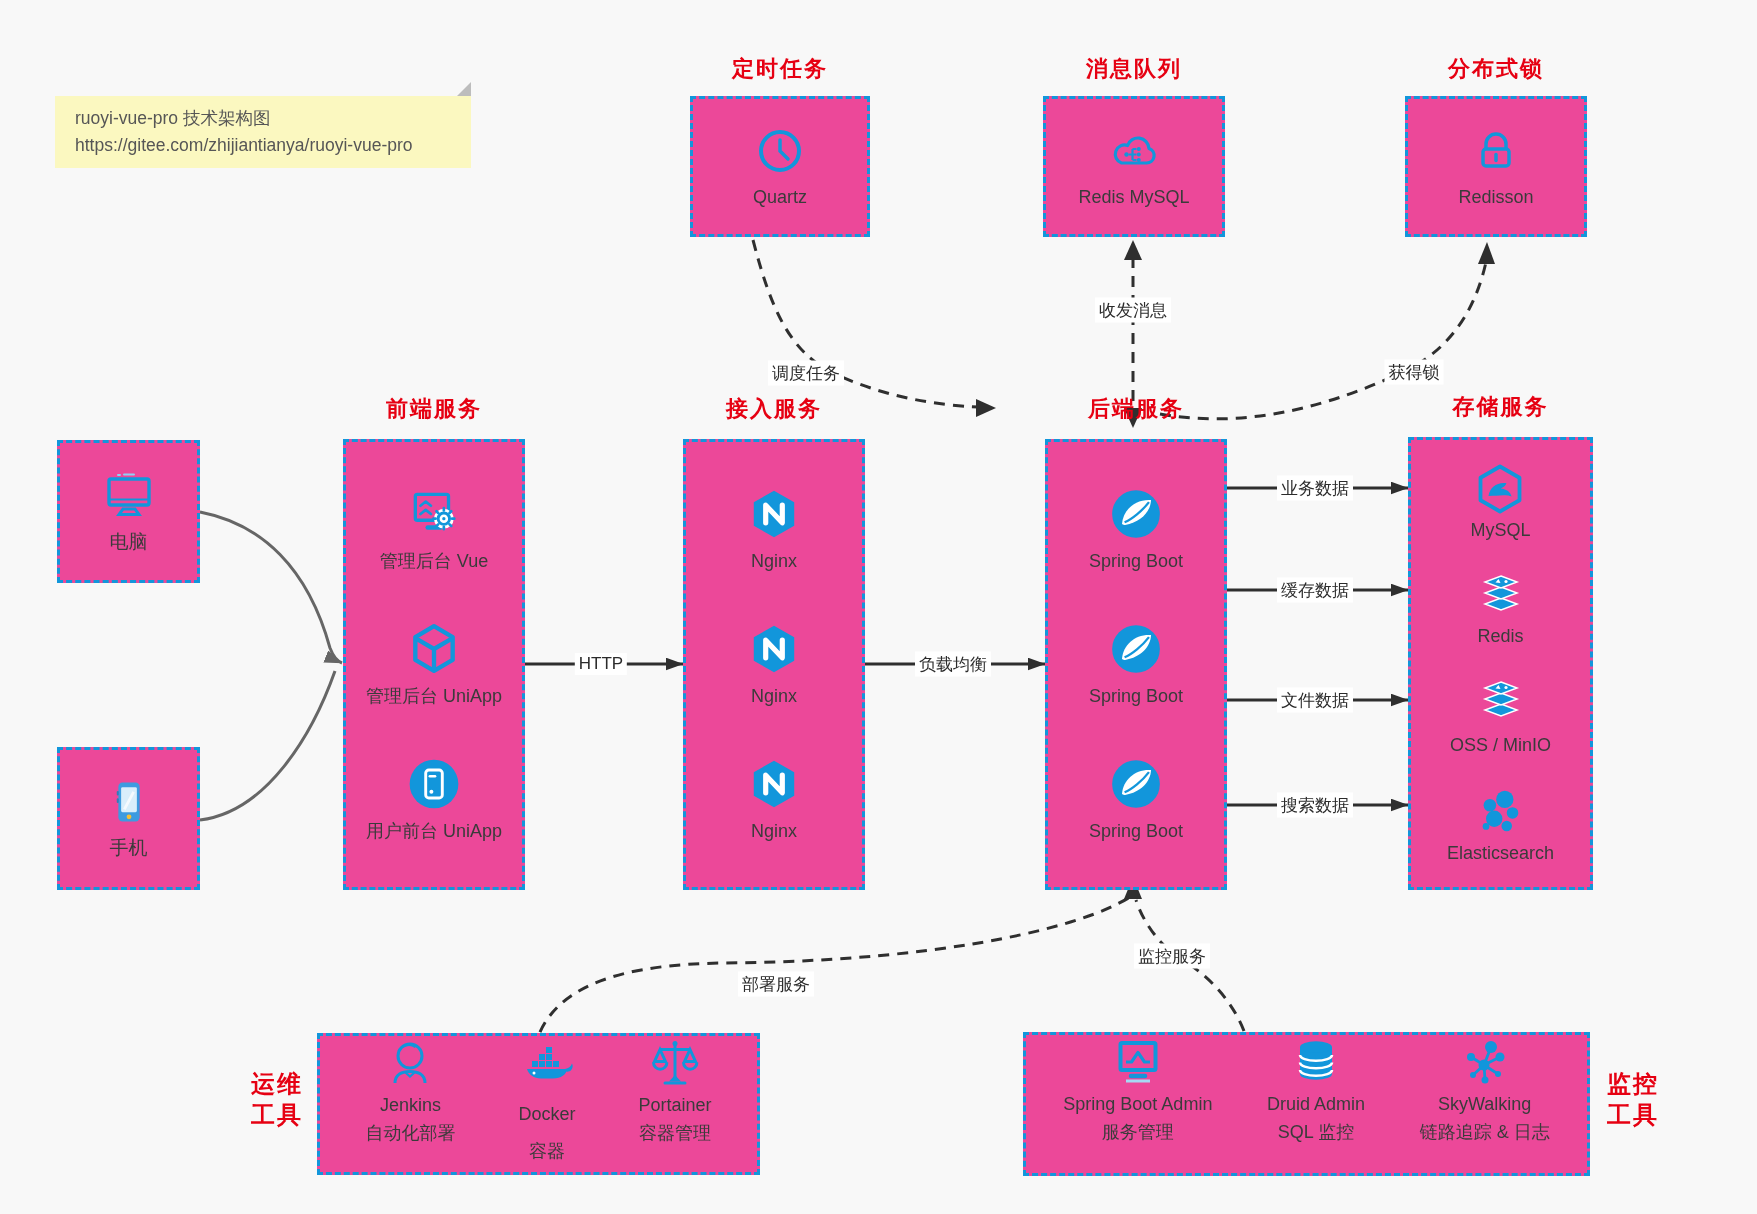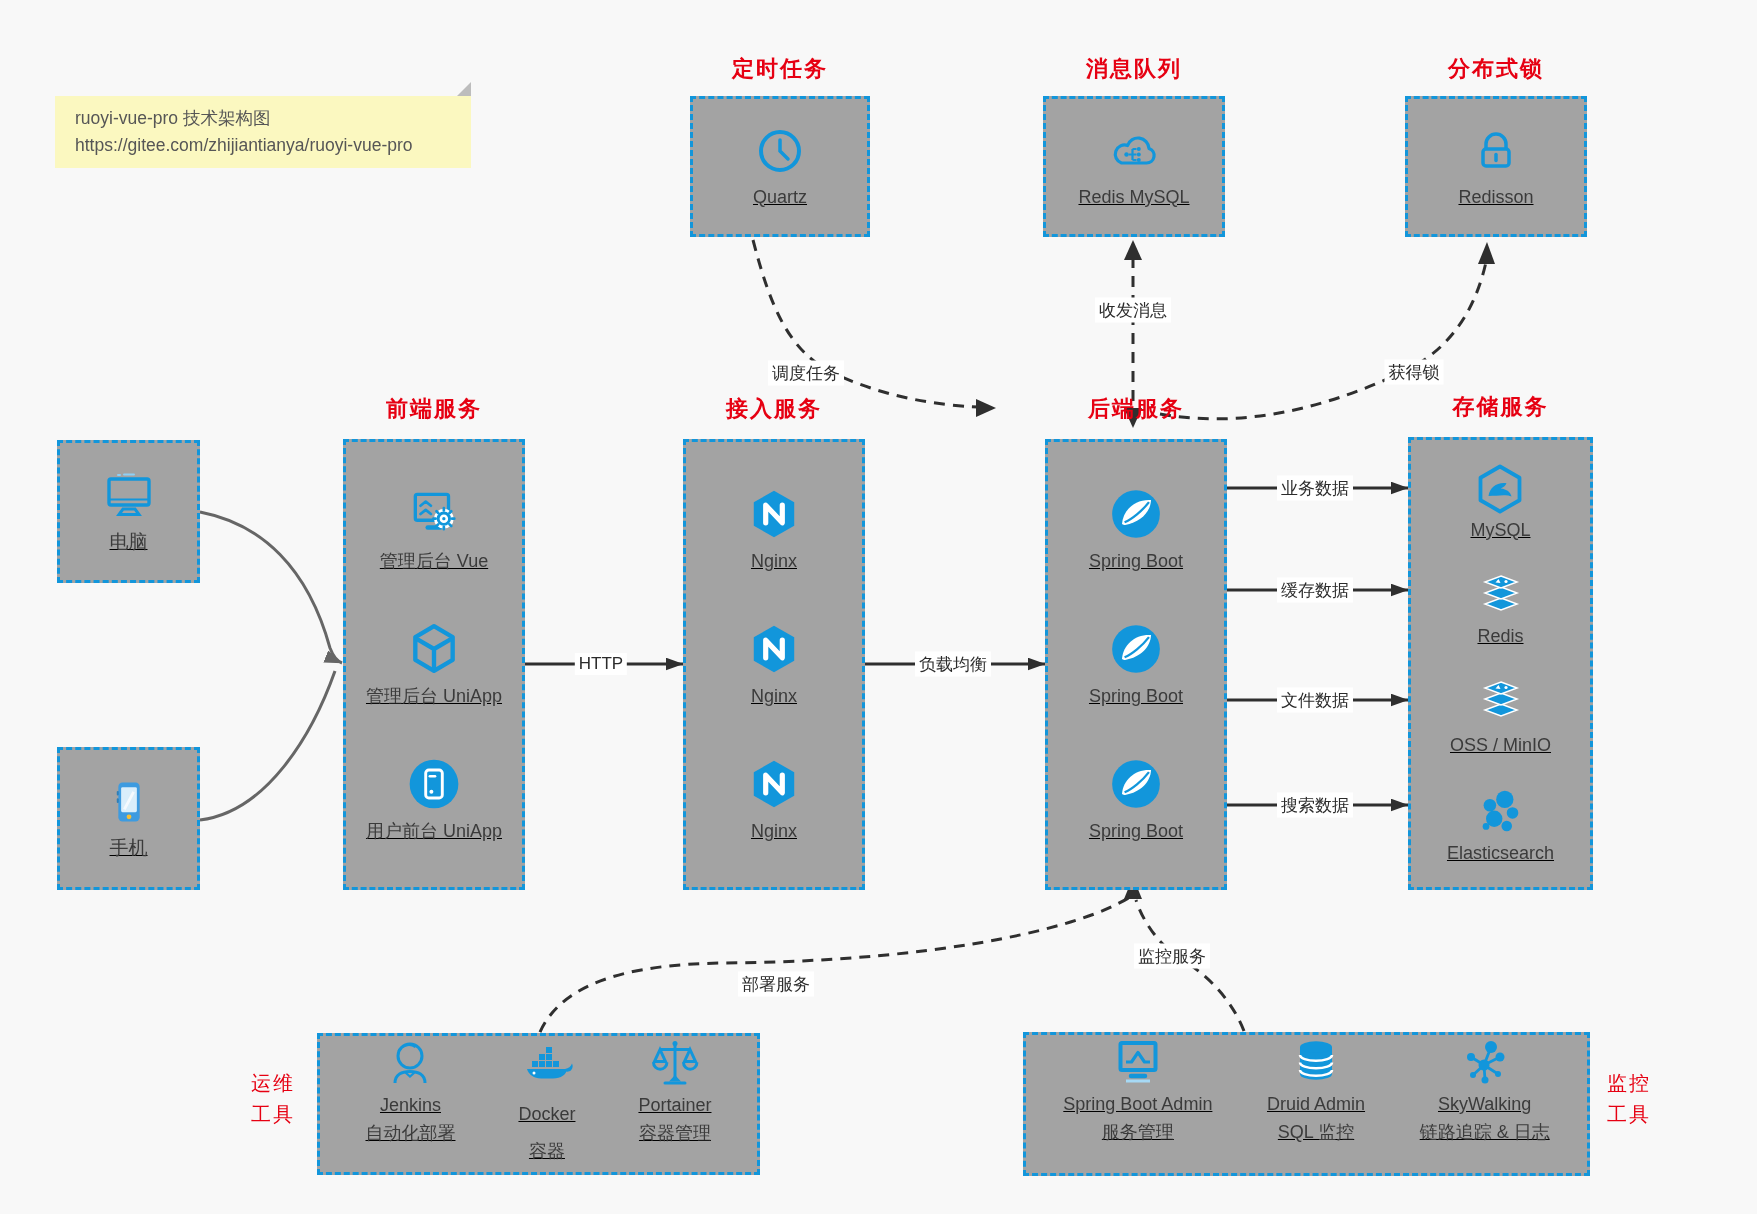--- a/index.html
+++ b/index.html
@@ -1,25 +1,25 @@
 <!DOCTYPE html>
 <html><head>
 <meta charset="utf-8">
 <style>
   * { box-sizing: border-box; margin: 0; padding: 0; }
   html,body { background:#f8f8f8; font-family:"Liberation Sans","DejaVu Sans",sans-serif; }
   #canvas { position:relative; width:1757px; height:1214px; background:#f8f8f8; overflow:hidden; }
 
   .overlay { position:absolute; left:0; top:0; z-index:1; pointer-events:none; }
 
-  .dbox { position:absolute; border:3px dashed #1296db; background:#a3a3a3; z-index:2;text-decoration:underline; }
+  .dbox { position:absolute; border:3px dashed #1296db; background:#ec4899; z-index:2; }
 
   .top-title, .col-title { position:absolute; text-align:center; font-size:22px; font-weight:bold;
     color:#e60012; letter-spacing:2px; z-index:2; white-space:nowrap; }
-  .side-title { position:absolute; font-size:20px; font-weight:normal; color:#e60012;
+  .side-title { position:absolute; font-size:24px; font-weight:bold; color:#e60012;
     letter-spacing:2px; line-height:31px; z-index:2; }
 
   .vflex { display:flex; flex-direction:column; align-items:center; justify-content:space-around; }
   .hflex { display:flex; flex-direction:row; align-items:flex-start; justify-content:space-around; }
 
   .node { display:flex; flex-direction:column; align-items:center; gap:7px; }
   .node-label { font-size:18px; color:#3b3b3b; white-space:nowrap; line-height:25px; }
   .client-label { font-size:19px; color:#3b3b3b; }
 
   .edge-label { position:absolute; transform:translate(-50%,-50%); background:#ffffff;

